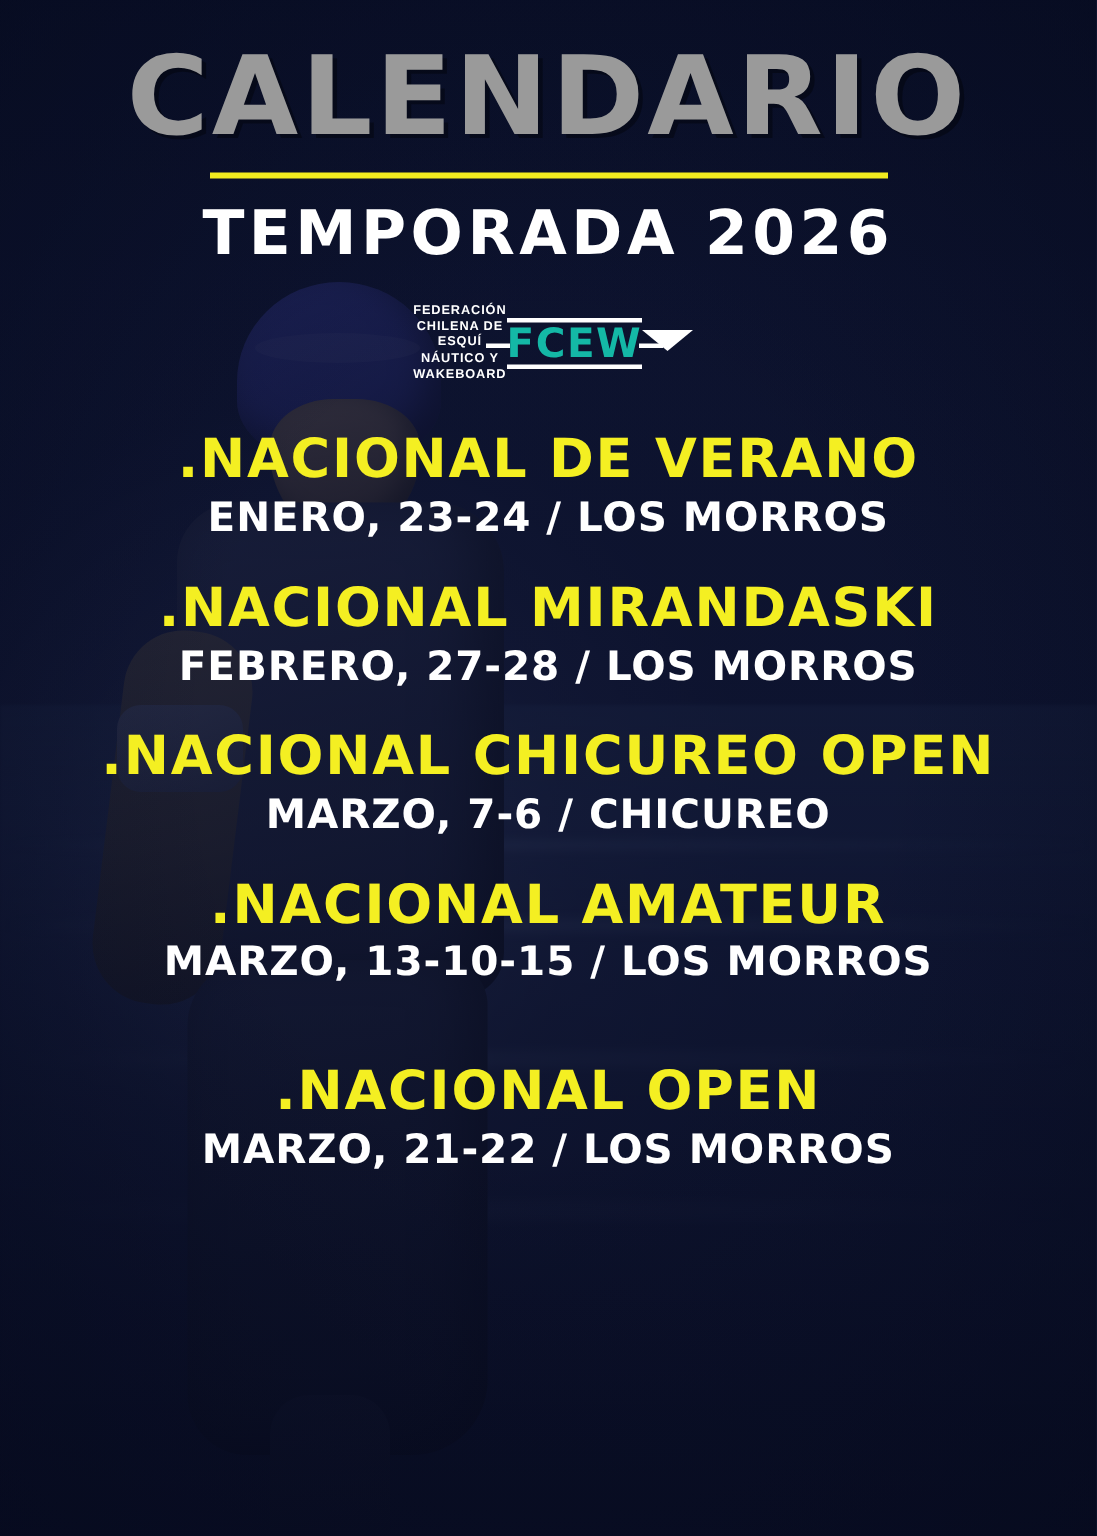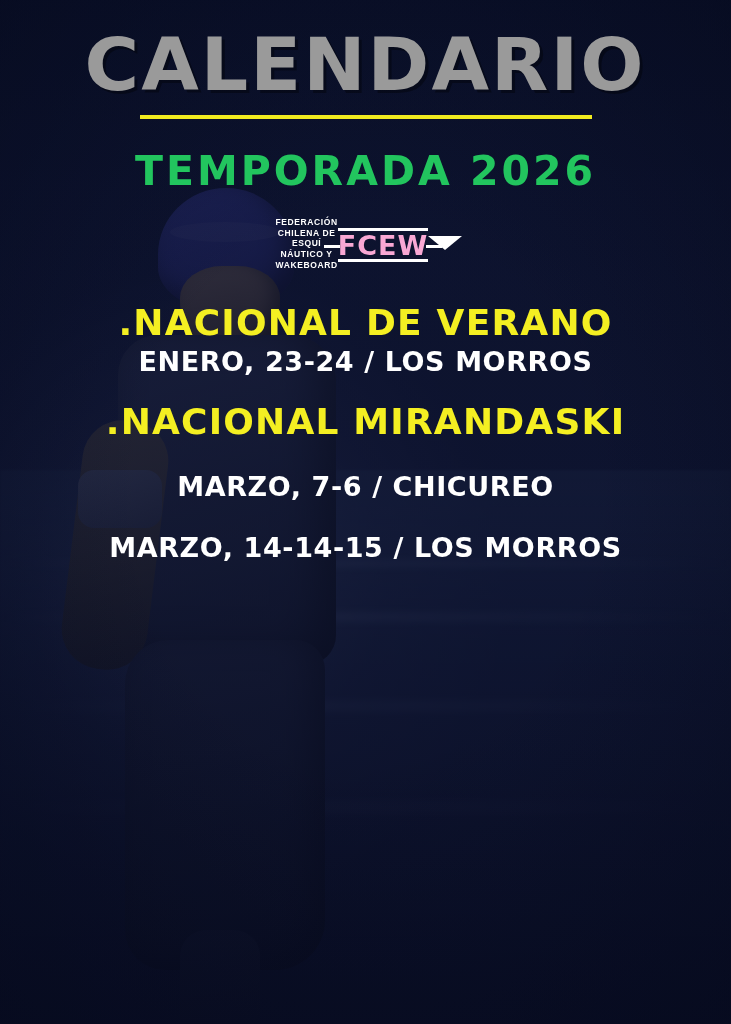--- a/index.html
+++ b/index.html
@@ -154,26 +154,26 @@
   }
 
   .rule {
     width: 452px;
     height: 4px;
     background: #f2ec1f;
     margin-top: 14px;
   }
 
   .subtitle {
-    margin-top: 28px;
+    margin-top: 12px;
     font-family: "DejaVu Sans", sans-serif;
     font-weight: 700;
     font-size: 41px;
     letter-spacing: 3px;
-    color: #22c55e;
+    color: #ffffff;
   }
 
   
   .logo {
     margin-top: 22px;
     width: 180px;
     display: flex;
     align-items: center;
     color: #fff;
   }
@@ -193,21 +193,21 @@
     align-items: center;
     justify-content: center;
     border-top: 3px solid #fff;
     border-bottom: 3px solid #fff;
   }
   .logo-mark .fcew {
     font-family: "DejaVu Sans", sans-serif;
     font-weight: 700;
     font-size: 27px;
     letter-spacing: 1px;
-    color: #f9a8d4;
+    color: #14b8a6;
   }
   .logo-wing {
     position: absolute;
     top: 50%;
     width: 16px;
     height: 3px;
     background: #fff;
   }
   .logo-tail {
     margin-top: -2px;
@@ -298,29 +298,36 @@
 
     <div class="events">
 
       <div class="event">
         <div class="event-name"><span class="dot">.</span><span>NACIONAL DE VERANO</span></div>
         <div class="event-detail">ENERO, 23-24 / LOS MORROS</div>
       </div>
 
       <div class="event">
         <div class="event-name"><span class="dot">.</span><span>NACIONAL MIRANDASKI</span></div>
-      </div>
-
-      <div class="event">
+        <div class="event-detail">FEBRERO, 27-28 / LOS MORROS</div>
+      </div>
+
+      <div class="event">
+        <div class="event-name"><span class="dot">.</span><span>NACIONAL CHICUREO OPEN</span></div>
         <div class="event-detail">MARZO, 7-6 / CHICUREO</div>
       </div>
 
       <div class="event">
-        <div class="event-detail">MARZO, 14-14-15 / LOS MORROS</div>
-      </div>
-
-      <div class="event">
-      </div>
-
+        <div class="event-name"><span class="dot">.</span><span>NACIONAL AMATEUR</span></div>
+        <div class="event-detail">MARZO, 13-10-15 / LOS MORROS</div>
+      </div>
+
+      <div class="event">
+      </div>
+
+      <div class="event">
+        <div class="event-name"><span class="dot">.</span><span>NACIONAL OPEN</span></div>
+        <div class="event-detail">MARZO, 21-22 / LOS MORROS</div>
+      </div>
 
     </div>
   </div>
 </div>
 
 </body></html>

